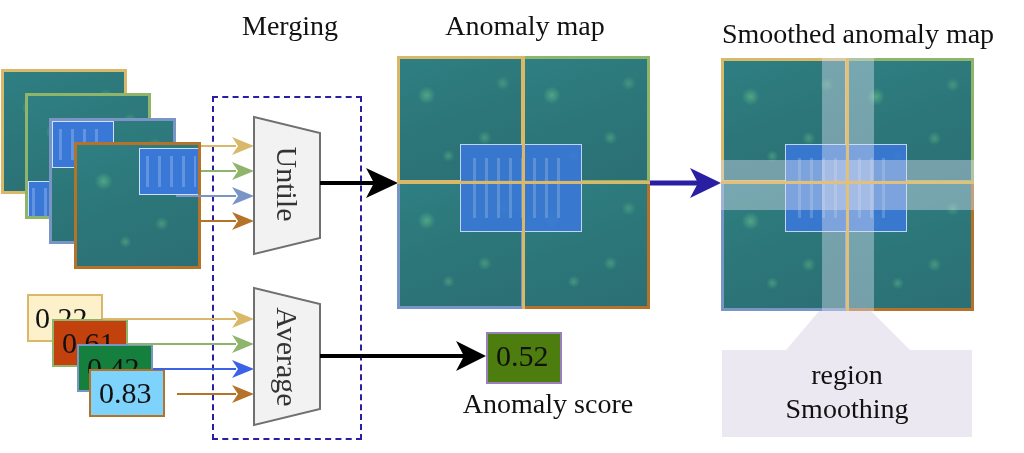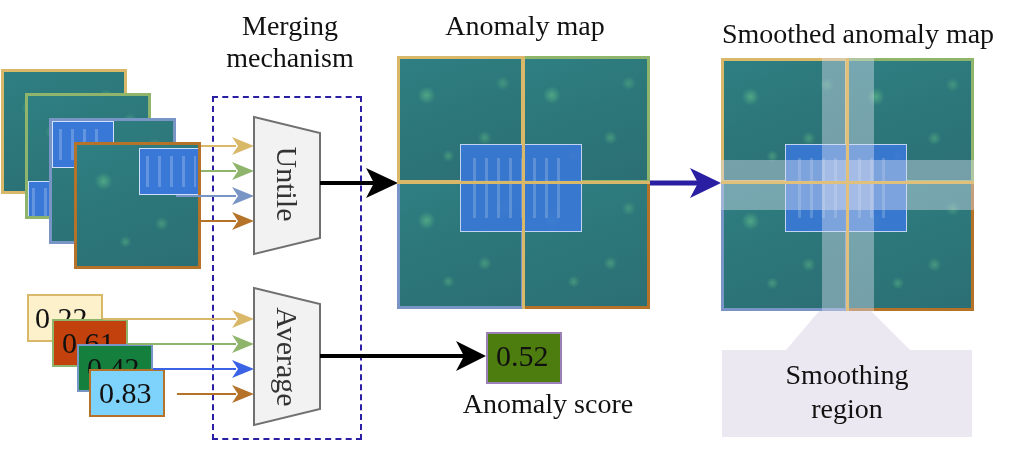--- a/index.html
+++ b/index.html
@@ -21,21 +21,20 @@
                line-height:44px; padding-left:8px; width:76px; height:48px; overflow:hidden; }
   .trap-label { position:absolute; font-size:30px; transform:rotate(90deg); transform-origin:center center;
                 white-space:nowrap; text-align:center; color:#333; }
   .smooth-band { position:absolute; background:rgba(220,225,240,0.42); }
 </style>
 </head>
 <body>
 
 <div class="abs title" style="left:210px; top:2px; width:160px;margin-top:8px;">
   <div>Merging</div>
-  <div>mechanism</div>
 </div>
 <div class="abs title" style="left:395px; top:10px; width:260px;">Anomaly map</div>
 <div class="abs title" style="left:688px; top:18px; width:340px;">Smoothed anomaly map</div>
 
 <div>
   <div class="tile" style="left:1px; top:69px; width:126px; height:125px; border-color:#d9b86a;"></div>
   <div class="tile" style="left:25px; top:93px; width:126px; height:126px; border-color:#8fb56c;">
     <div class="pcb" style="left:0; top:85px; width:30px; height:40px;"></div>
   </div>
   <div class="tile" style="left:49px; top:118px; width:127px; height:126px; border-color:#7895c6;">
@@ -120,15 +119,15 @@
   <div class="smooth-band" style="left:822px; top:58px; width:52px; height:253px;"></div>
   <div class="smooth-band" style="left:721px; top:160px; width:253px; height:50px;"></div>
   <div class="abs" style="left:721px; top:181px; width:253px; height:3px; background:#e0c07a;"></div>
   <div class="abs" style="left:846px; top:58px; width:3px; height:253px; background:#e0c07a;"></div>
 </div>
 
 <div class="score-box" style="left:486px; top:332px; background:#4d7c0f; border-color:#9a7fb8; width:76px; height:52px;"><span>0.52</span></div>
 <div class="abs title" style="left:428px; top:388px; width:240px;">Anomaly score</div>
 
 <div class="abs title" style="left:722px; top:358px; width:250px; line-height:34px;">
+  <div>region</div>
   <div>Smoothing</div>
-  <div>region</div>
 </div>
 
 </body></html>

